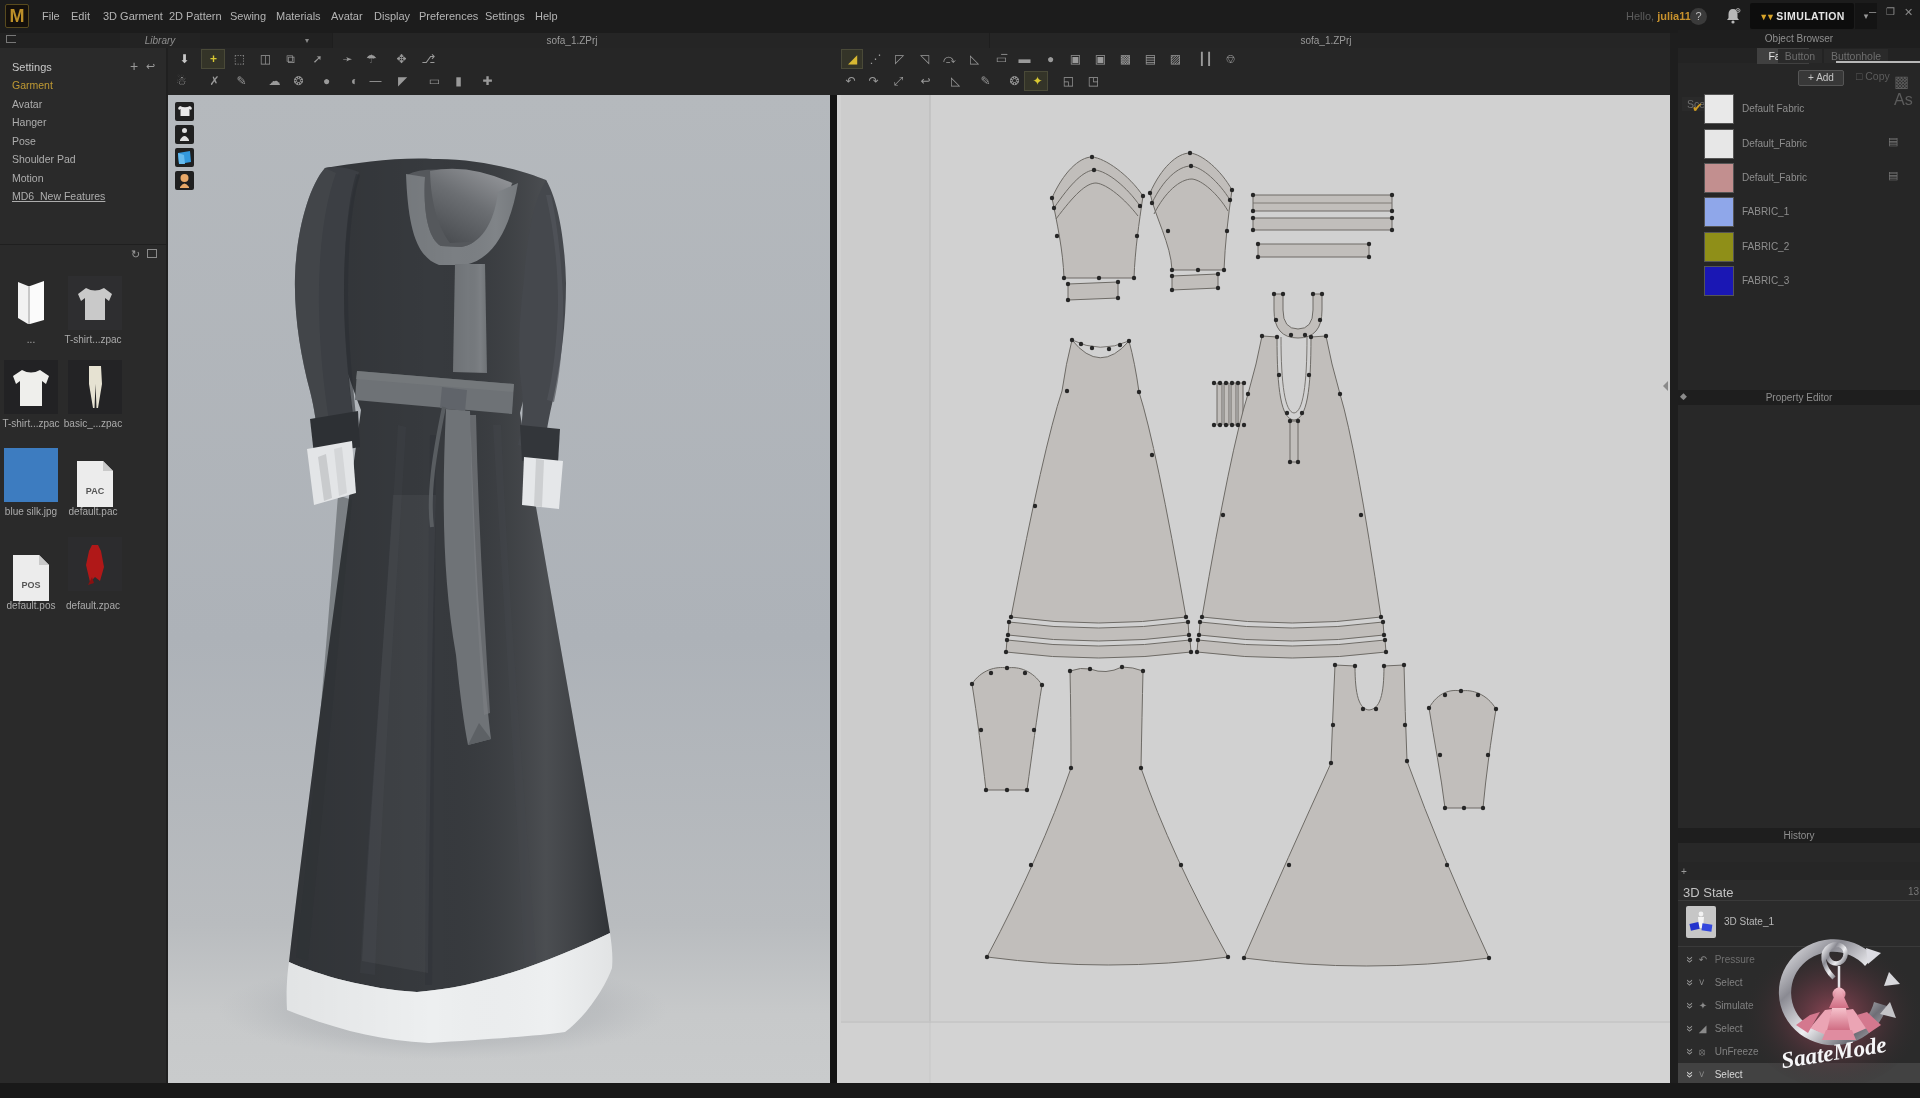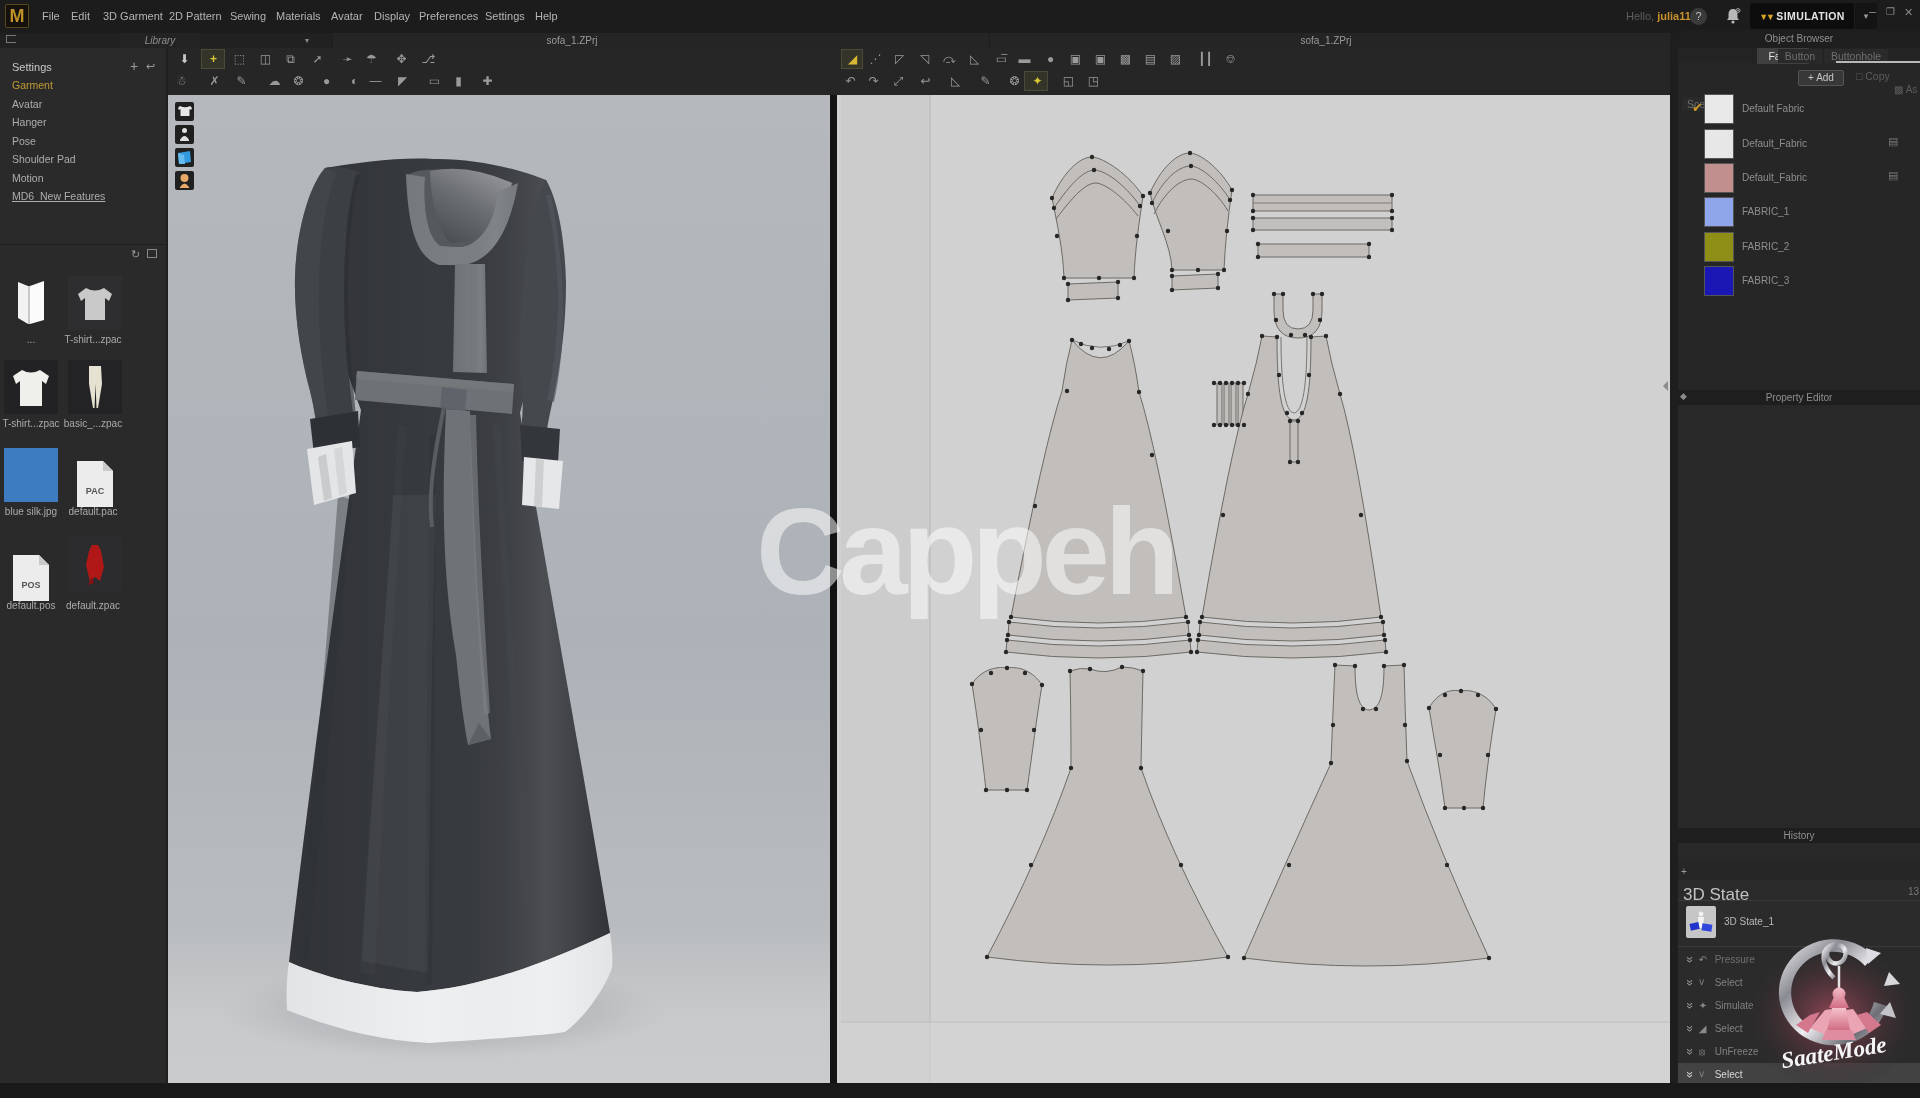--- a/index.html
+++ b/index.html
@@ -538,34 +538,33 @@
             <circle cx="604" cy="713" r="2.2"></circle>
             <circle cx="642" cy="713" r="2.2"></circle>
             <circle cx="623" cy="713" r="2.2"></circle>
           </g>
 
     <polygon points="822,291 827,286 827,296" fill="#8a8a8a"></polygon>
     </g>
   </svg>
   </div>
 
-  <div class="abs" id="wm">Cappeh</div>
 
   <div class="abs" id="rightpanel">
 
     <div class="abs" style="left:0; top:0; width:242px; height:15px; background:#232323;"></div>
     <div class="abs tab" style="left:4px; top:1px; width:40px;margin-top:48px;">Scene</div>
     <div class="abs tab" style="left:46px; top:0px; width:52px; height:16px; background:#404040; color:#e2e2e2; line-height:16px;margin-left:33px;">Fabric</div>
     <div class="abs tab" style="left:100px; top:1px; width:44px;">Button</div>
     <div class="abs tab" style="left:146px; top:1px; width:64px;">Buttonhole</div>
     <div class="abs" style="left:158px; top:13px; width:84px; height:2px; background:#b8b8b8;"></div>
 
     <div class="abs" style="left:120px; top:22px; width:46px; height:16px; background:#383838; border:1px solid #555; border-radius:2px; color:#c6c6c6; font-size:10px; text-align:center; line-height:14px;">+ Add</div>
     <div class="abs" style="left:178px; top:22px; color:#5c5c5c; font-size:10.5px;">□ Copy</div>
-    <div class="abs" style="left:216px; top:36px; color:#5c5c5c; font-size:10px;">▩ As</div>
+    <div class="abs" style="left:216px; top:24px; color:#5c5c5c; font-size:16px;">▩ As</div>
 
     <div class="abs fabrow" style="top:44px;">
       <div class="chk">✔</div>
       <div class="swatch" style="background:#e9e9e9;"></div>
       <div class="fablabel">Default Fabric</div>
     </div>
     <div class="abs fabrow" style="top:79px;">
       <div class="swatch" style="background:#e7e7e7;"></div>
       <div class="fablabel">Default_Fabric</div>
       <div class="rowicon">▤</div>
@@ -588,21 +587,21 @@
       <div class="fablabel">FABRIC_3</div>
     </div>
 
     <div class="phead" style="top:342px;">Property Editor</div>
     <div class="abs" style="left:2px; top:343px; color:#8a8a8a; font-size:9px;">◆</div>
     <div class="abs" style="left:0; top:357px; width:242px; height:457px; background:#282828;"></div>
 
     <div class="phead" style="top:780px;">History</div>
     <div class="abs" style="left:3px; top:818px; color:#9a9a9a; font-size:10px;">+</div>
     <div class="abs" style="left:0; top:832px; width:242px; height:251px; background:#2b2b2b;"></div>
-    <div class="abs" style="left:5px; top:837px; color:#c2c2c2; font-size:17px;">3D State</div>
+    <div class="abs" style="left:5px; top:837px; color:#c2c2c2; font-size:13px;">3D State</div>
     <div class="abs" style="left:230px; top:838px; color:#777; font-size:10px;">13</div>
     <div class="abs" style="left:0; top:852px; width:242px; height:1px; background:#3a3a3a;"></div>
     <div class="abs" style="left:8px; top:858px; width:30px; height:32px; background:#c6c6c6; border-radius:2px;">
       <svg width="30" height="32" viewBox="0 0 30 32">
         <circle cx="15" cy="8" r="2.4" fill="#f2f2f2"></circle>
         <path d="M12 11 L18 11 L17 22 L13 22 Z" fill="#f4f4f4"></path>
         <rect x="4" y="17" width="9" height="7" fill="#2233cc" transform="rotate(-12 8 20)"></rect>
         <rect x="16" y="18" width="10" height="7" fill="#3347dd" transform="rotate(8 21 21)"></rect>
       </svg>
     </div>

